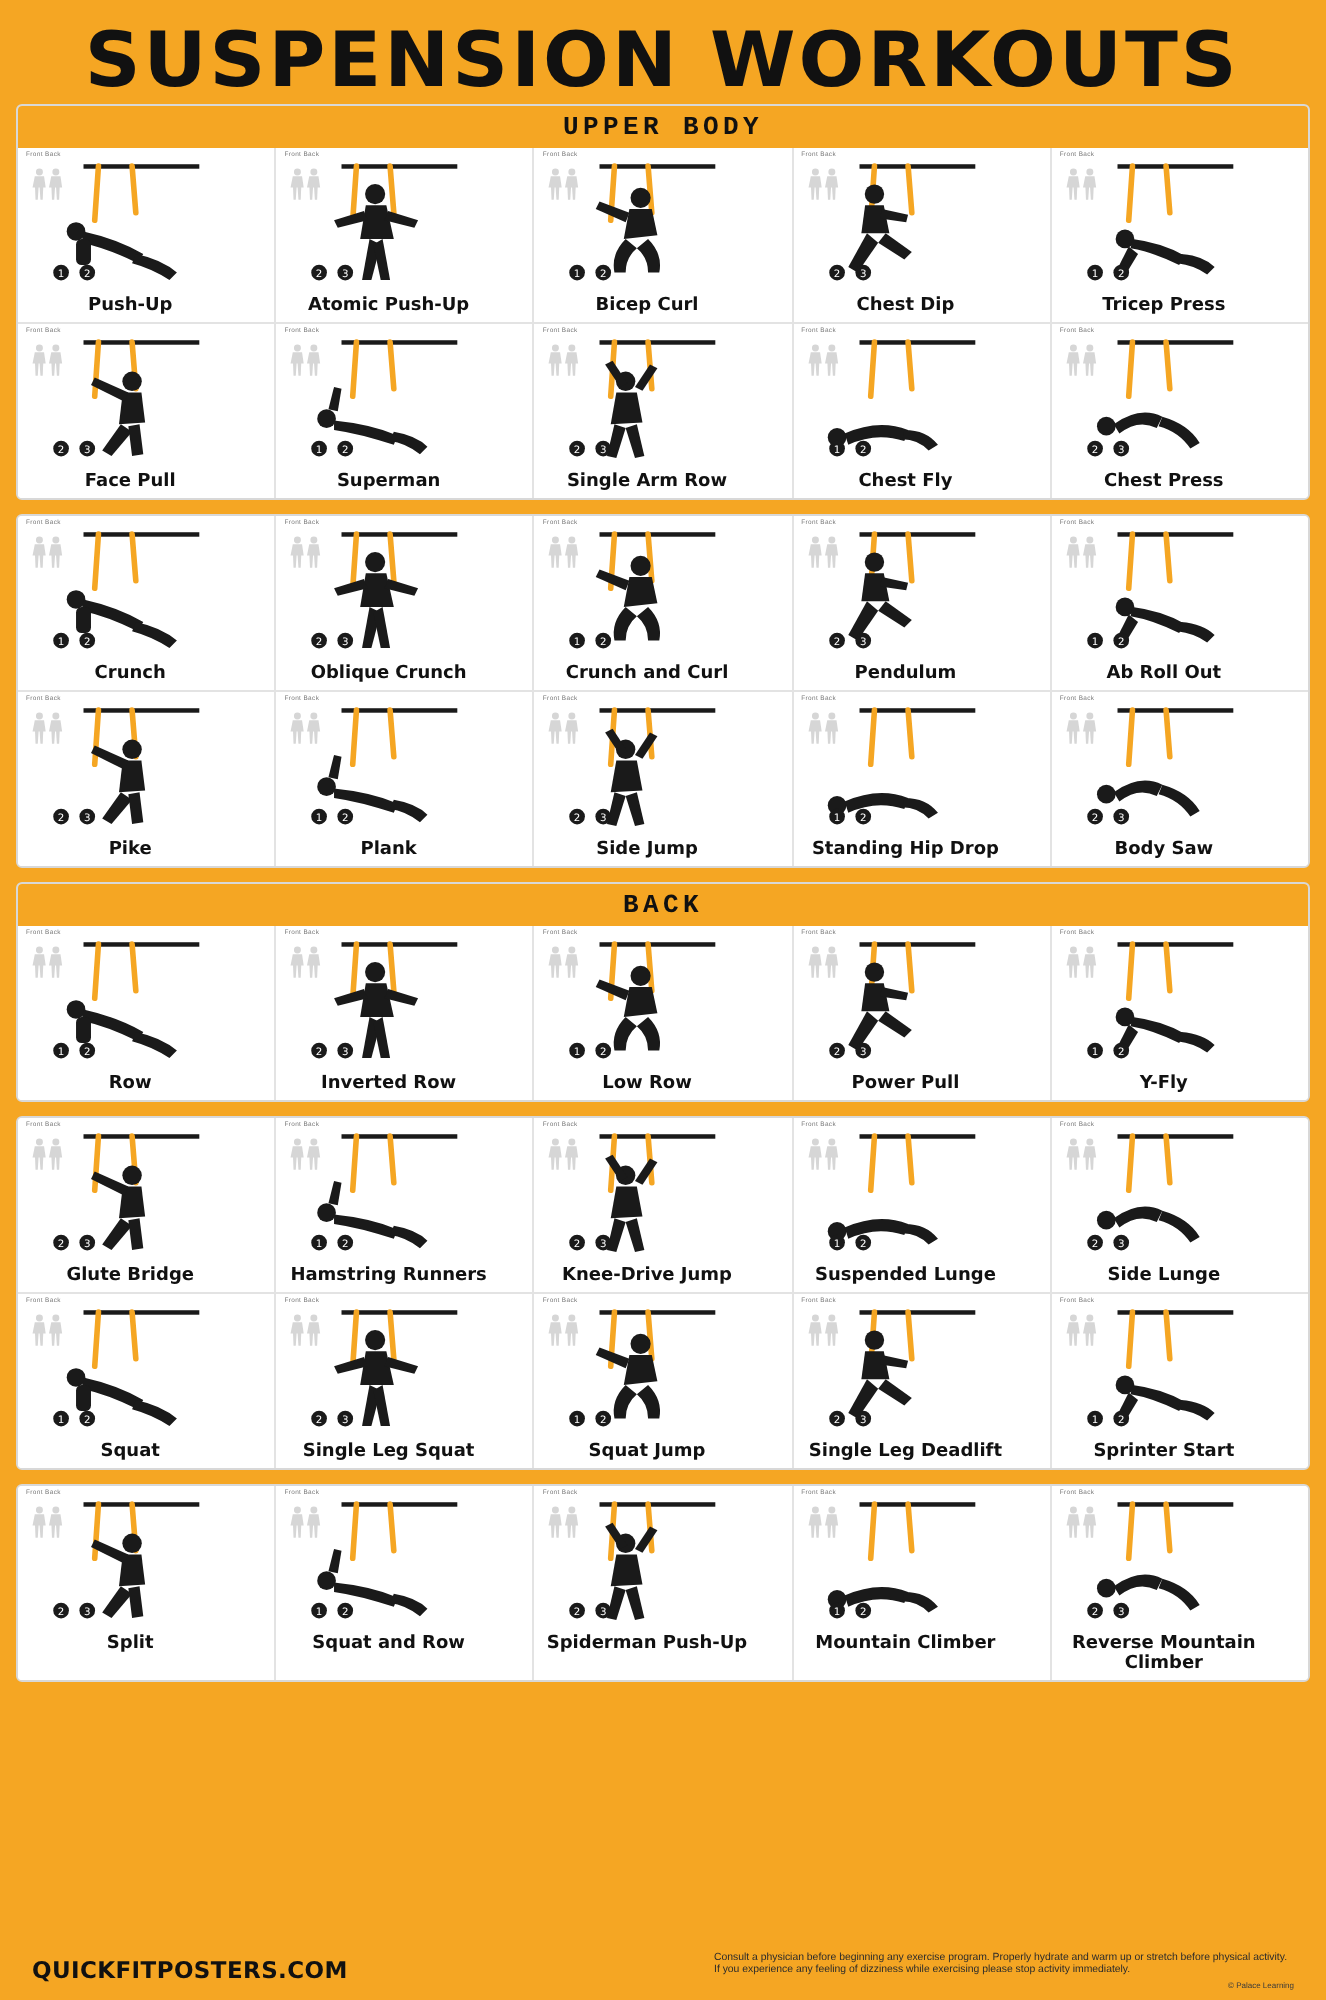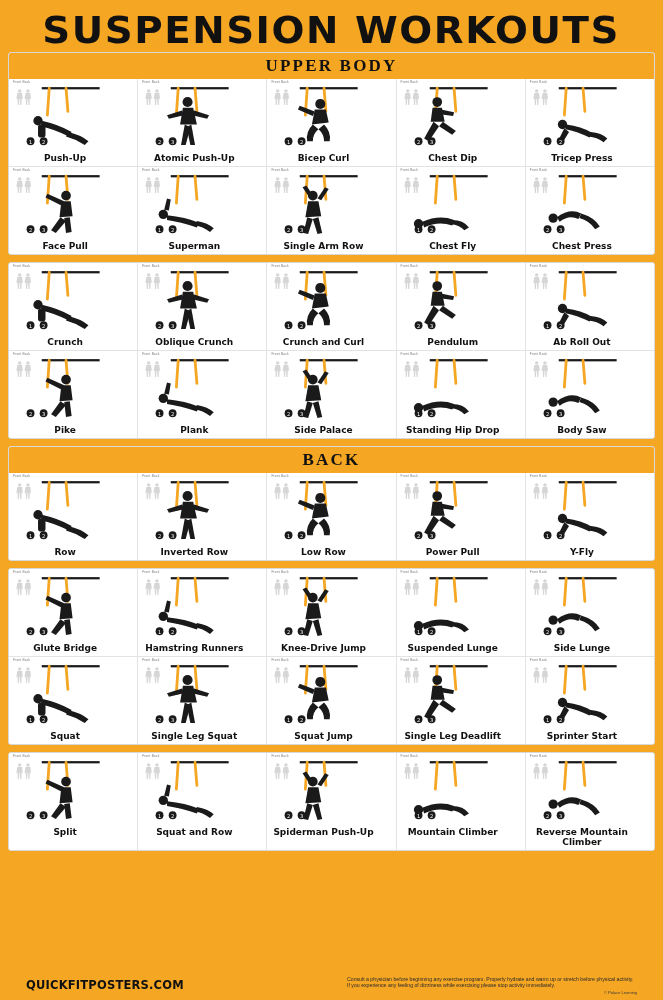--- a/index.html
+++ b/index.html
@@ -47,24 +47,24 @@
     border: 1px solid #d8d8d8;
     border-radius: 3px;
     margin-bottom: 7px;
     overflow: hidden;
   }
   .section-header {
     background: #f5a623;
     color: #111111;
     text-align: center;
     font-weight: bold;
-    font-size: 17px;
+    font-size: 13px;
     letter-spacing: 2.2px;
     padding: 3px 0 3px 0;
-    font-family: Liberation Serif, serif;
+    font-family: Liberation Mono, monospace;
   }
   .row {
     display: flex;
   }
   .cell {
     flex: 1 1 0;
     border-right: 1px solid #e3e3e3;
     border-bottom: 1px solid #e3e3e3;
     padding: 3px 17px 2px 1px;
     box-sizing: border-box;
@@ -107,21 +107,21 @@
     position: absolute;
     left: 0;
     bottom: 0;
     width: 663px;
     height: 30px;
     background: #f5a623;
     display: flex;
     align-items: center;
     justify-content: space-between;
     box-sizing: border-box;
-    padding: 0 26px;
+    padding: 0 16px;
   }
   .brand {
     font-size: 11.5px;
     font-weight: bold;
     color: #111;
     letter-spacing: .2px;
     font-family: "DejaVu Sans", sans-serif;
   }
   .disclaimer {
     font-size: 5.2px;
@@ -827,21 +827,21 @@
     <g>
                   <circle cx="22" cy="62" r="4.2" fill="#1a1a1a"></circle>
                   <text x="22" y="64.6" font-size="5.5" fill="#fff" text-anchor="middle" font-family="DejaVu Sans, sans-serif">2</text>
                 </g>
     <g>
                   <circle cx="36" cy="62" r="4.2" fill="#1a1a1a"></circle>
                   <text x="36" y="64.6" font-size="5.5" fill="#fff" text-anchor="middle" font-family="DejaVu Sans, sans-serif">3</text>
                 </g>
   </svg>
             </div>
-            <div class="ex-label">Side Palace</div>
+            <div class="ex-label">Side Jump</div>
           </div>
           <div class="cell">
             <div class="frontback">Front  Back</div>
             <div class="ex-art">
               <svg viewBox="0 0 118 72" preserveAspectRatio="xMidYMid meet">
 
   <g opacity="0.85" transform="translate(6,6) scale(0.55)">
     <g fill="#cfcfcf">
       <circle cx="8" cy="4" r="3.4"></circle>
       <path d="M3.5 8 h9 l1.6 11 h-2.4 l-.5 12 h-2.2 l-.8-12 h-1 l-.8 12 h-2.2 l-.5-12 h-2.4 z"></path>

